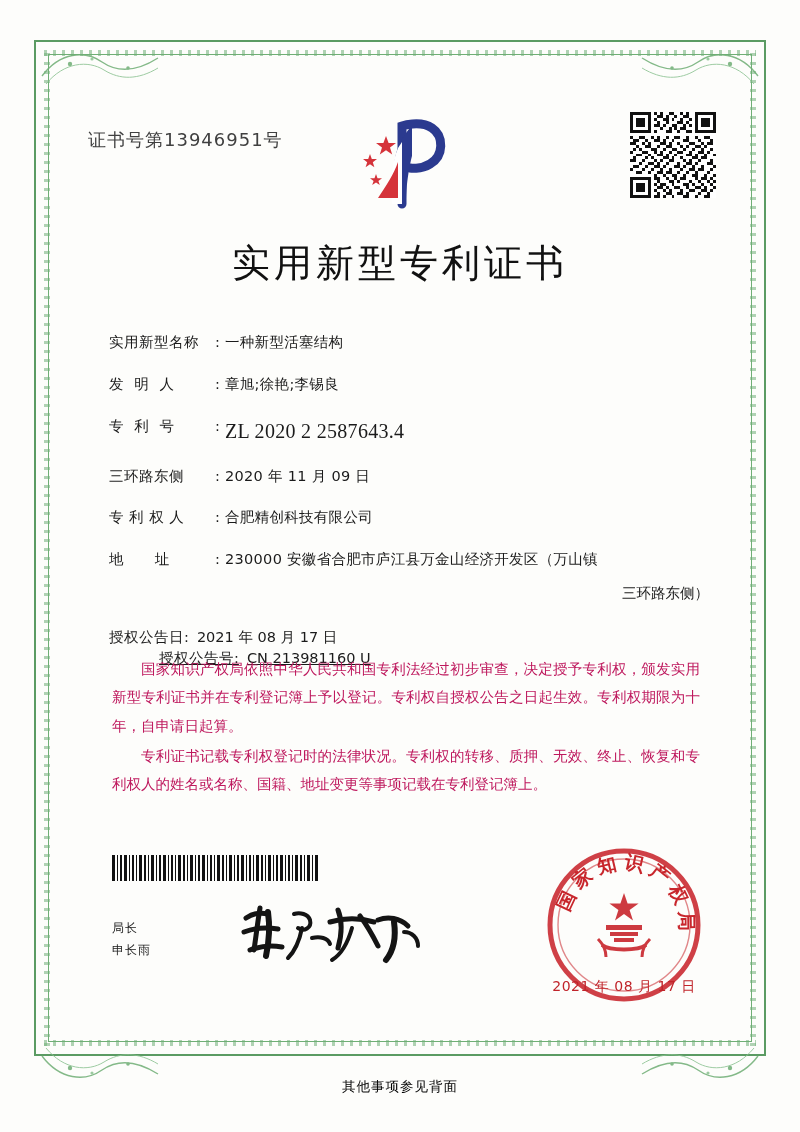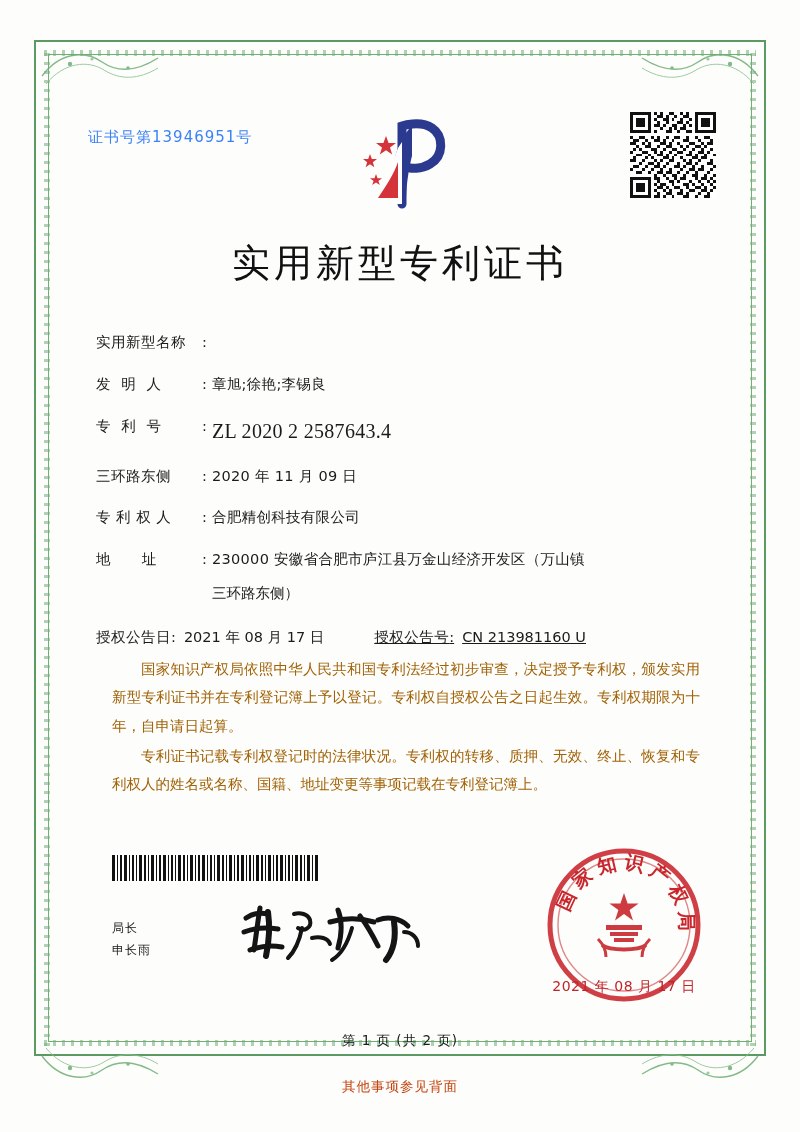--- a/index.html
+++ b/index.html
@@ -55,23 +55,23 @@
   }
   .corner.tl { left: 40px;  top: 46px; }
   .corner.tr { right: 40px; top: 46px; transform: scaleX(-1); }
   .corner.bl { left: 40px;  bottom: 46px; transform: scaleY(-1); }
   .corner.br { right: 40px; bottom: 46px; transform: scale(-1,-1); }
 
   
   .cert-no {
     position: absolute;
     left: 88px; top: 128px;
-    font-size: 15px;
+    font-size: 18px;
     letter-spacing: 1px;
-    color: #3b82f6;
+    color: #404040;
   }
   .qr {
     position: absolute;
     right: 84px; top: 112px;
     width: 86px; height: 86px;
   }
   .qr svg { display: block; }
 
   
   .emblem {
@@ -91,21 +91,21 @@
     font-family: "DejaVu Serif", "Liberation Serif", serif;
     font-size: 38px;
     font-weight: normal;
     letter-spacing: 4px;
     color: #111;
   }
 
   
   .fields {
     position: absolute;
-    left: 96px;
+    left: 109px;
     top: 332px;
     width: 600px;
     font-size: 14.5px;
     line-height: 1.5;
     color: #1b1b1b;
   }
   .field {
     display: flex;
     align-items: flex-start;
     margin-bottom: 20px;
@@ -121,40 +121,42 @@
     flex: 1;
     letter-spacing: 0.3px;
   }
   .f-value.mono {
     font-family: Liberation Serif, serif;
     font-size: 20px;
   }
   .addr-line2 {
     margin-top: 4px;
     margin-left: 116px;
+    text-align: right;
   }
   .pubrow {
     display: flex;
     margin-bottom: 6px;
+    flex-direction: column;
   }
   .pubrow .blk { display: flex; }
   .pubrow .blk.second { margin-left: 50px; text-decoration: underline; }
   .pubrow .lb { letter-spacing: 0.5px; }
   .pubrow .vl { margin-left: 8px; }
 
   
   .body-text {
     position: absolute;
     left: 112px;
     top: 655px;
     width: 588px;
     font-size: 14.5px;
     line-height: 1.95;
     text-align: justify;
-    color: #a16207;
+    color: #be185d;
   }
   .body-text p {
     margin: 0 0 2px 0;
     text-indent: 2em;
   }
 
   
   .barcode {
     position: absolute;
     left: 112px;
@@ -209,21 +211,21 @@
     letter-spacing: 1px;
     color: #1b1b1b;
   }
   .footnote {
     position: absolute;
     left: 0; right: 0;
     top: 1078px;
     text-align: center;
     font-size: 13.5px;
     letter-spacing: 1px;
-    color: #c2410c;
+    color: #000000;
   }
 </style>
 </head>
 <body>
 
 <div class="page">
 
   <div class="border-outer"></div>
   <div class="border-deco"></div>
   <div class="border-inner"></div>
@@ -504,20 +506,21 @@
     </svg>
   </div>
 
   <div class="title">实用新型专利证书</div>
 
   <div class="fields">
 
     <div class="field">
       <span class="f-label">实用新型名称</span>
       <span class="f-colon">:</span>
+      <span class="f-value">一种新型活塞结构</span>
     </div>
 
     <div class="field">
       <span class="f-label">发  明  人</span>
       <span class="f-colon">:</span>
       <span class="f-value">章旭;徐艳;李锡良</span>
     </div>
 
     <div class="field">
       <span class="f-label">专  利  号</span>
@@ -668,16 +671,15 @@
       <defs>
         <path id="sealArc" d="M 80,80 m -56,0 a 56,56 0 1,1 112,0"></path>
       </defs>
       <text fill="#c8262c" font-size="19" font-family="'DejaVu Serif','Liberation Serif',serif" font-weight="bold" letter-spacing="6">
         <textPath href="#sealArc" startOffset="7%">国家知识产权局</textPath>
       </text>
     </svg>
   </div>
   <div class="seal-date">2021 年 08 月 17 日</div>
 
-  <div class="page-num">第 1 页 (共 2 页)</div>
   <div class="footnote">其他事项参见背面</div>
 
 </div>
 
 </body></html>

